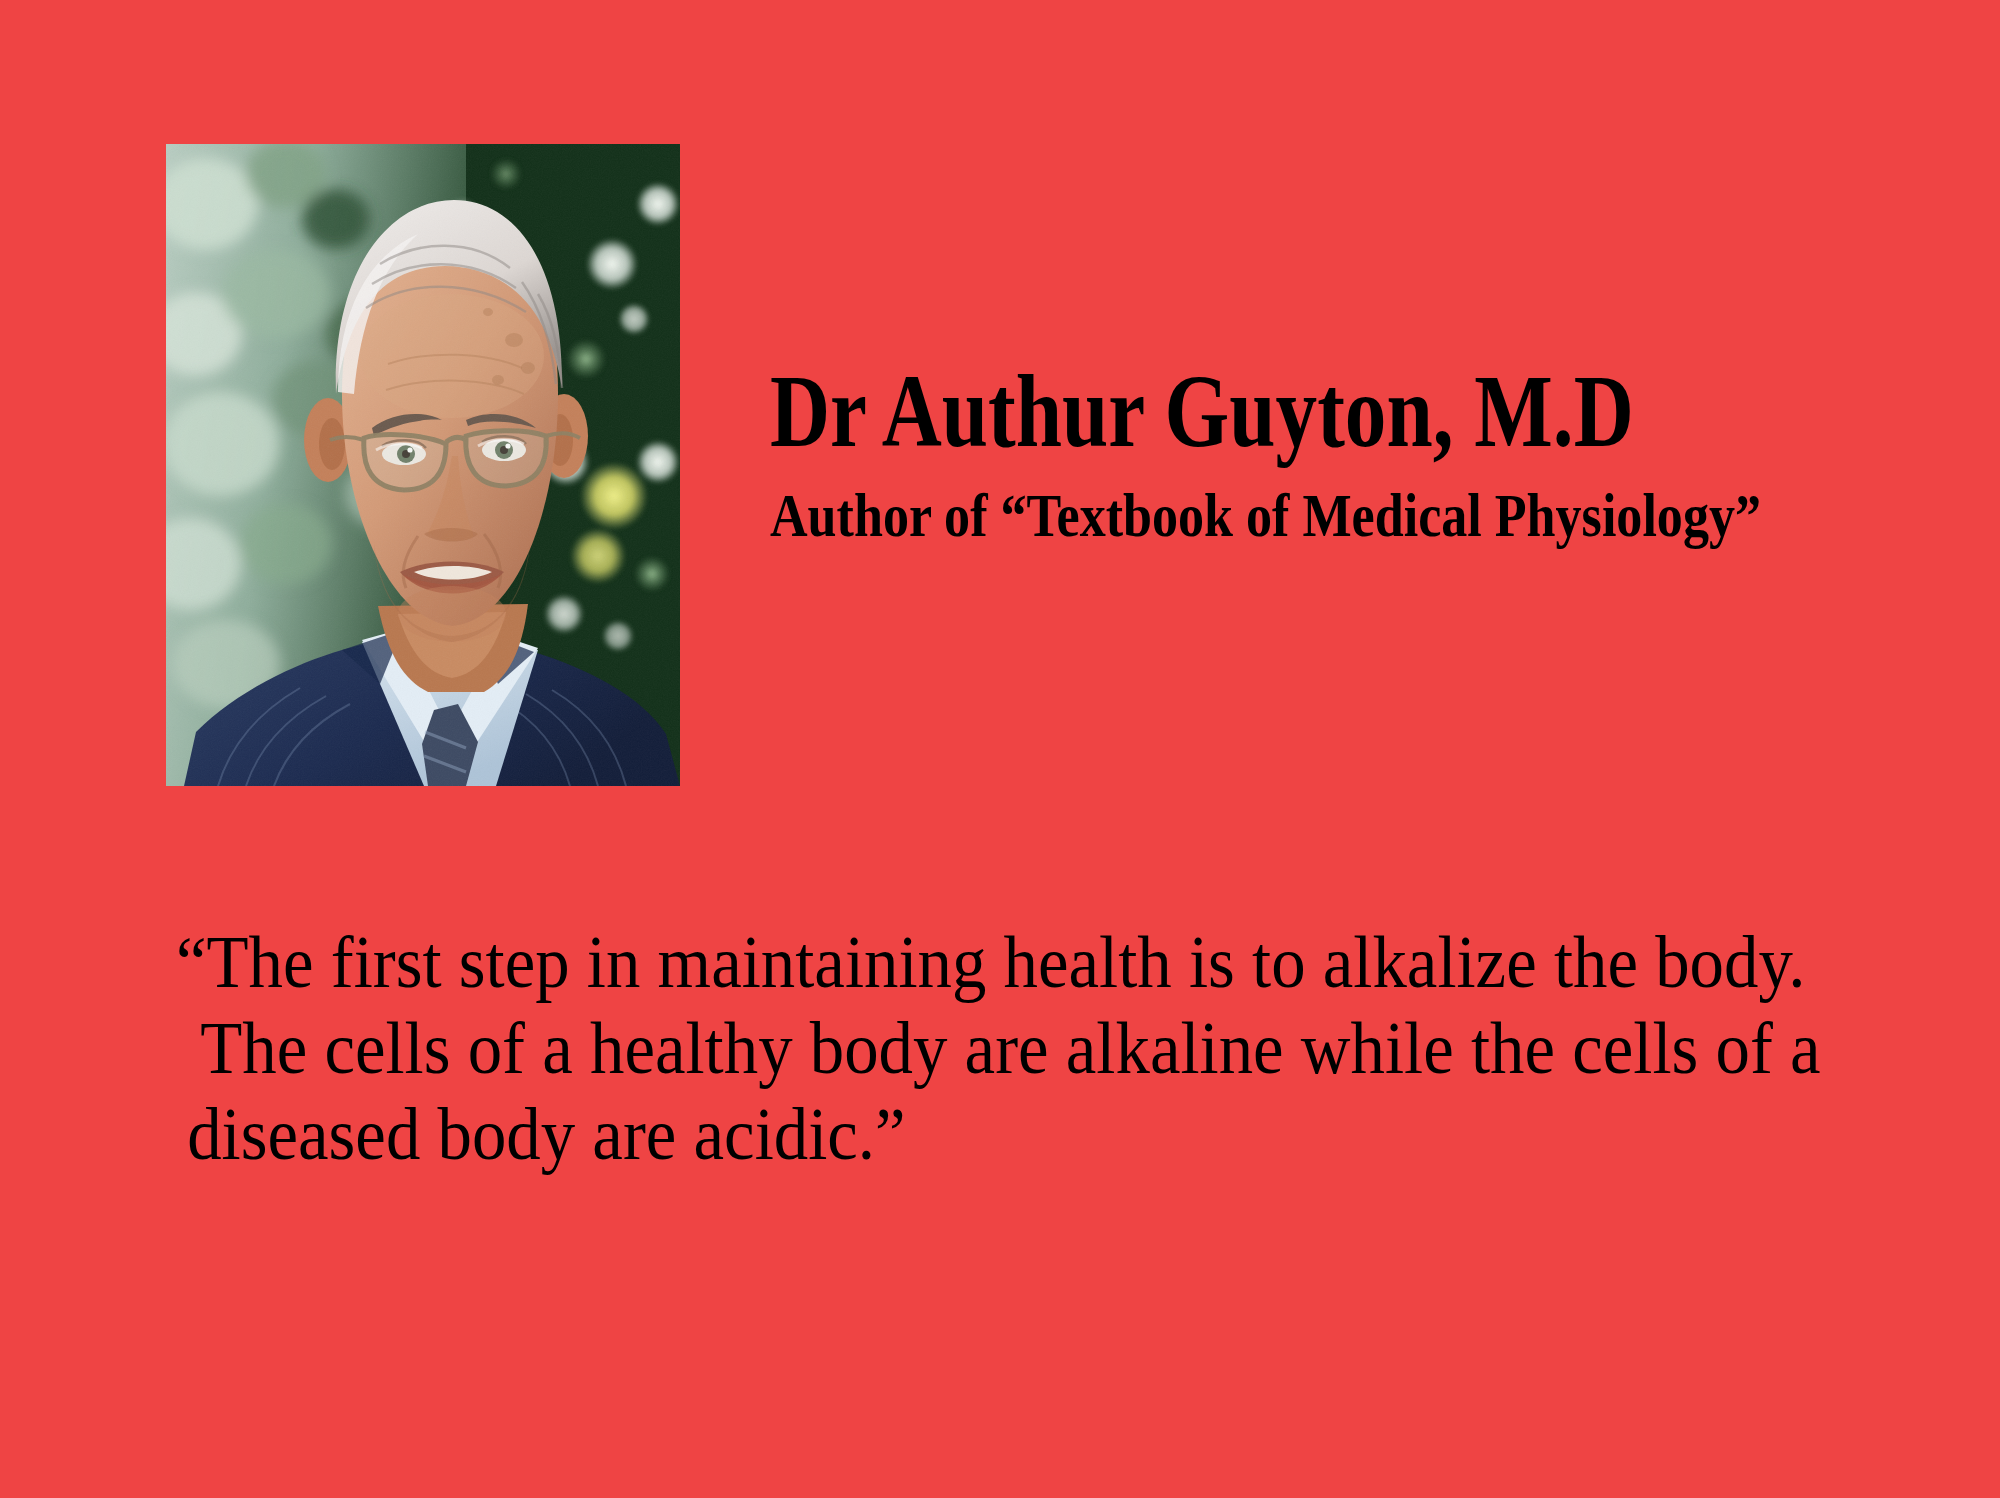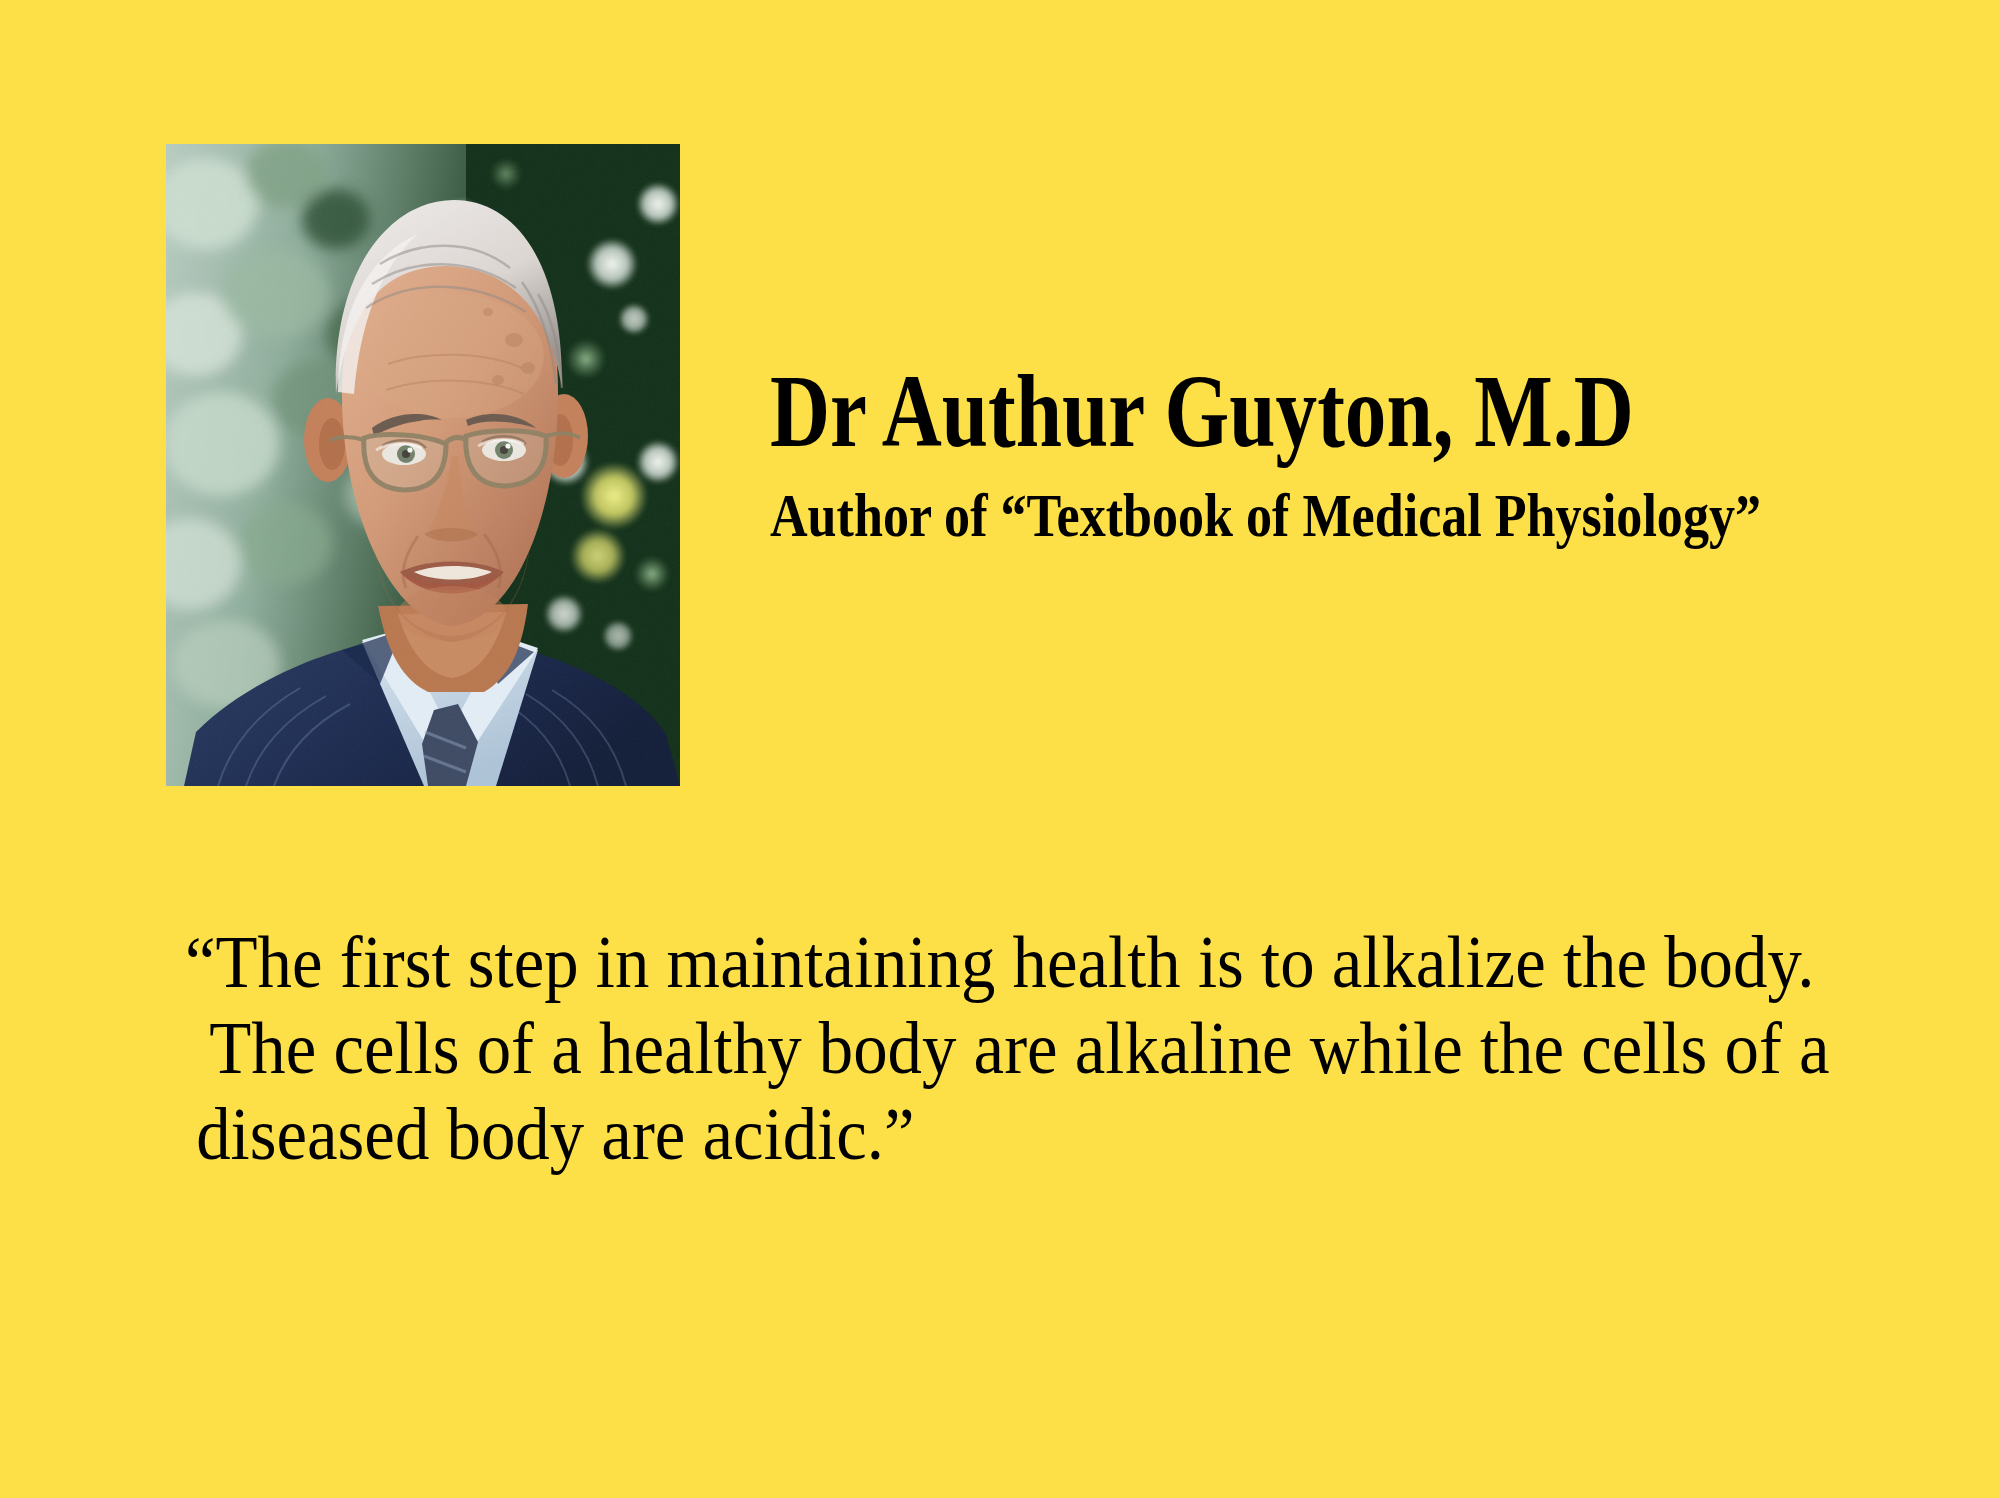--- a/index.html
+++ b/index.html
@@ -9,21 +9,21 @@
     background: #ffffff;
   }
   body {
     font-family: "Liberation Serif", "DejaVu Serif", serif;
   }
 
   .slide {
     position: relative;
     width: 2000px;
     height: 1498px;
-    background: #fde047;
+    background: #ef4444;
     overflow: hidden;
   }
 
   
   .portrait-frame {
     position: absolute;
     left: 166px;
     top: 144px;
     width: 514px;
     height: 642px;
@@ -63,21 +63,21 @@
     font-size: 62px;
     line-height: 1.12;
     transform: scaleX(0.84);
     transform-origin: left top;
     white-space: nowrap;
   }
 
   
   .quote-block {
     position: absolute;
-    left: 185px;
+    left: 176px;
     top: 920px;
     width: 1760px;
   }
   .quote-line {
     color: #000000;
     font-family: "Liberation Serif", "DejaVu Serif", serif;
     font-weight: normal;
     font-size: 74px;
     line-height: 1.16;
     white-space: nowrap;

